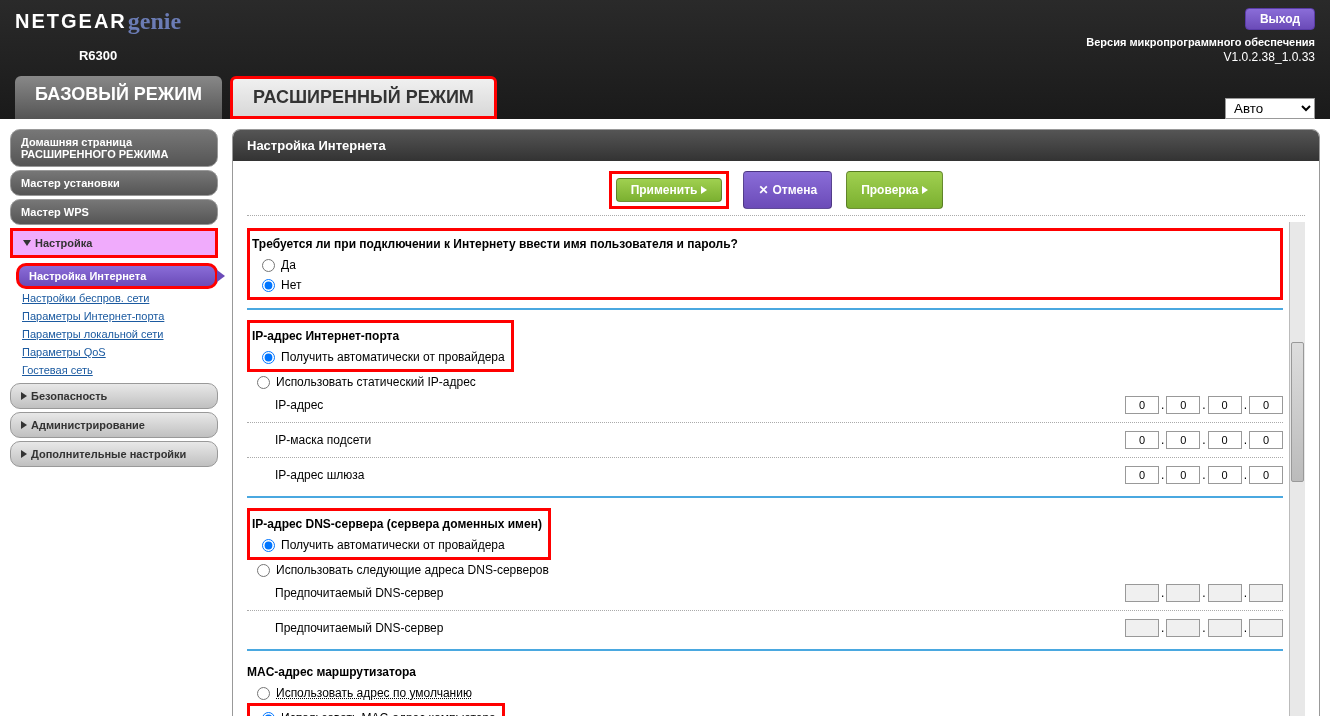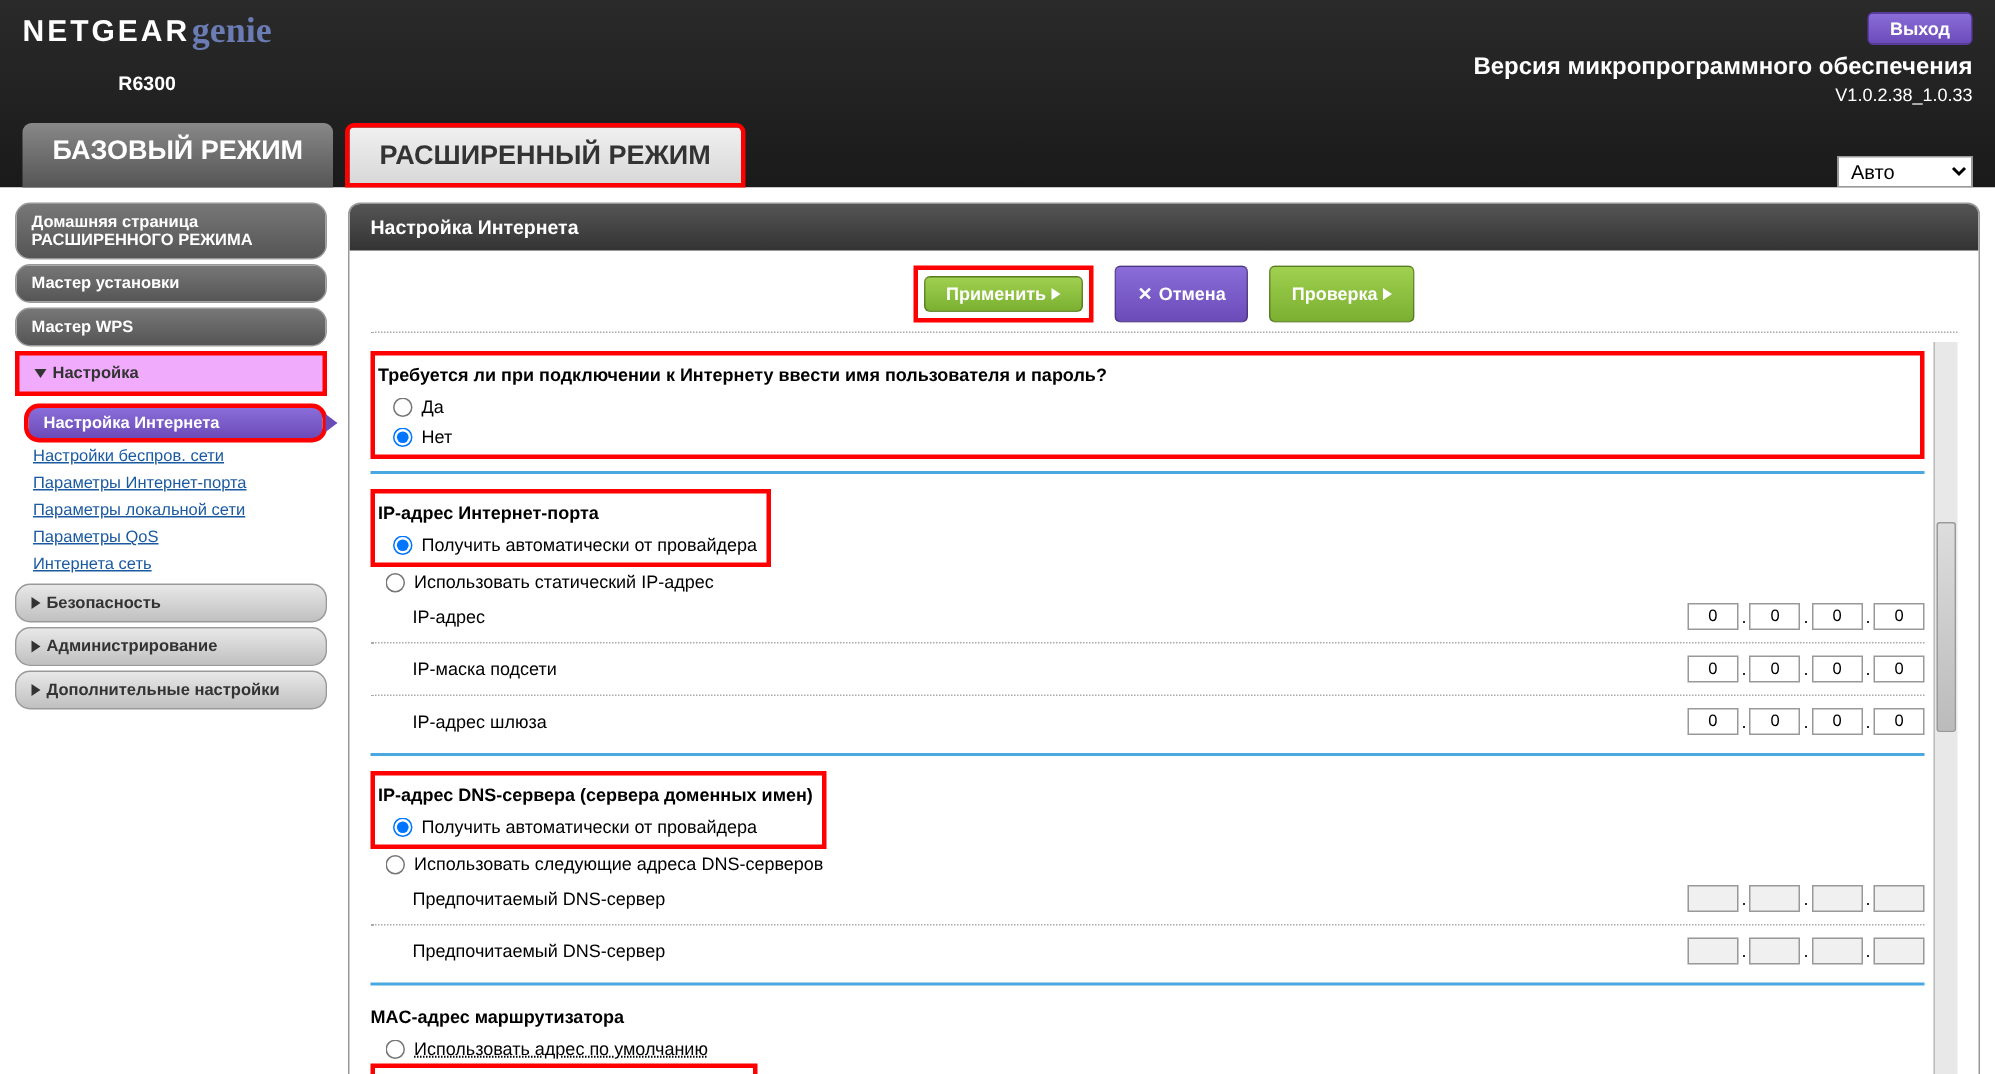--- a/index.html
+++ b/index.html
@@ -5,21 +5,21 @@
 * { box-sizing: border-box; margin: 0; padding: 0; }
 body { font-family: Arial, sans-serif; font-size: 12px; background: #fff; width: 1330px; }
 .header { background: linear-gradient(#2a2a2a, #1a1a1a); color: #fff; padding: 8px 15px 0 15px; }
 .header-top { display: flex; justify-content: space-between; align-items: flex-start; }
 .logo-area { display: flex; align-items: center; gap: 1px; }
 .netgear-logo { font-weight: bold; font-size: 20px; letter-spacing: 2px; color: #fff; }
 .genie-logo { font-family: "Comic Sans MS", cursive; font-size: 24px; color: #6b7cb5; font-weight: bold; }
 .model { font-weight: bold; font-size: 13px; margin-top: 13px; text-align: center; }
 .header-right { text-align: right; }
 .logout-btn { background: linear-gradient(#8a6dd8, #6b4bb8); color: #fff; border: 1px solid #5a3ba8; border-radius: 4px; padding: 3px 14px; font-weight: bold; font-size: 12px; cursor: pointer; }
-.firmware-label { font-weight: bold; font-size: 16px; margin-top: 6px; }
+.firmware-label { font-weight: bold; font-size: 11px; margin-top: 6px; }
 .firmware-ver { font-size: 12px; margin-top: 2px; }
 .tabs-row { display: flex; justify-content: space-between; align-items: flex-end; margin-top: 12px; }
 .tabs { display: flex; gap: 8px; }
 .tab { background: linear-gradient(#888, #555); color: #fff; padding: 8px 20px; border-radius: 6px 6px 0 0; font-weight: bold; font-size: 18px; cursor: pointer; }
 .tab.active { background: linear-gradient(#f0f0f0, #d8d8d8); color: #333; border: 3px solid red; border-bottom: 3px solid red; }
 .lang-select { background: #fff; padding: 1px 4px; border: 1px solid #999; min-width: 90px; color: #000; }
 .container { display: flex; background: #fff; padding: 10px 10px 0 10px; gap: 14px; }
 .sidebar { width: 208px; flex-shrink: 0; }
 .side-item { background: linear-gradient(#e8e8e8, #c0c0c0); border: 1px solid #999; border-radius: 10px; padding: 6px 10px; margin-bottom: 3px; font-weight: bold; font-size: 11px; color: #333; cursor: pointer; display: flex; align-items: center; }
 .side-item.dark { background: linear-gradient(#777, #555); color: #fff; }
@@ -98,21 +98,21 @@
     <div class="side-item expanded">
       <span class="side-tri down"></span>
       <span>Настройка</span>
     </div>
     <div class="sub-items">
       <div class="sub-item active">Настройка Интернета</div>
       <div class="sub-item">Настройки беспров. сети</div>
       <div class="sub-item">Параметры Интернет-порта</div>
       <div class="sub-item">Параметры локальной сети</div>
       <div class="sub-item">Параметры QoS</div>
-      <div class="sub-item">Интернета сеть</div>
+      <div class="sub-item">Гостевая сеть</div>
     </div>
     <div class="side-item">
         <span class="side-tri"></span>
         <span>Безопасность</span>
       </div>
     <div class="side-item">
         <span class="side-tri"></span>
         <span>Администрирование</span>
       </div>
     <div class="side-item">

